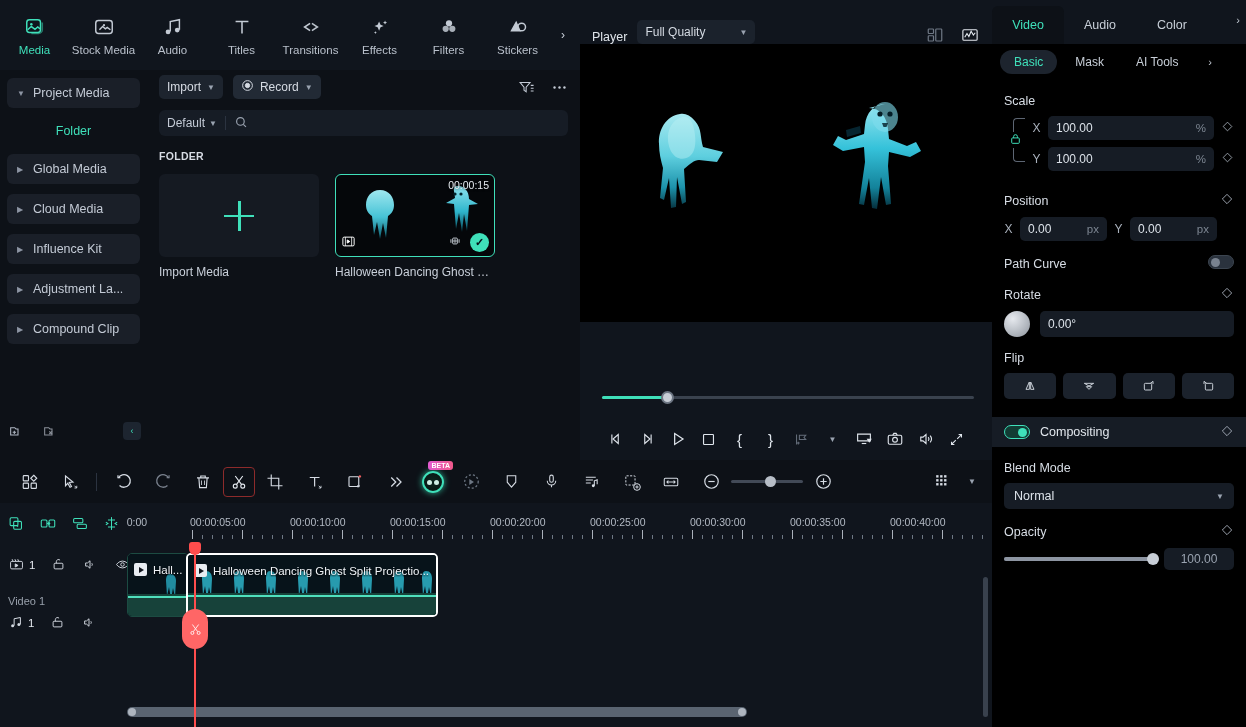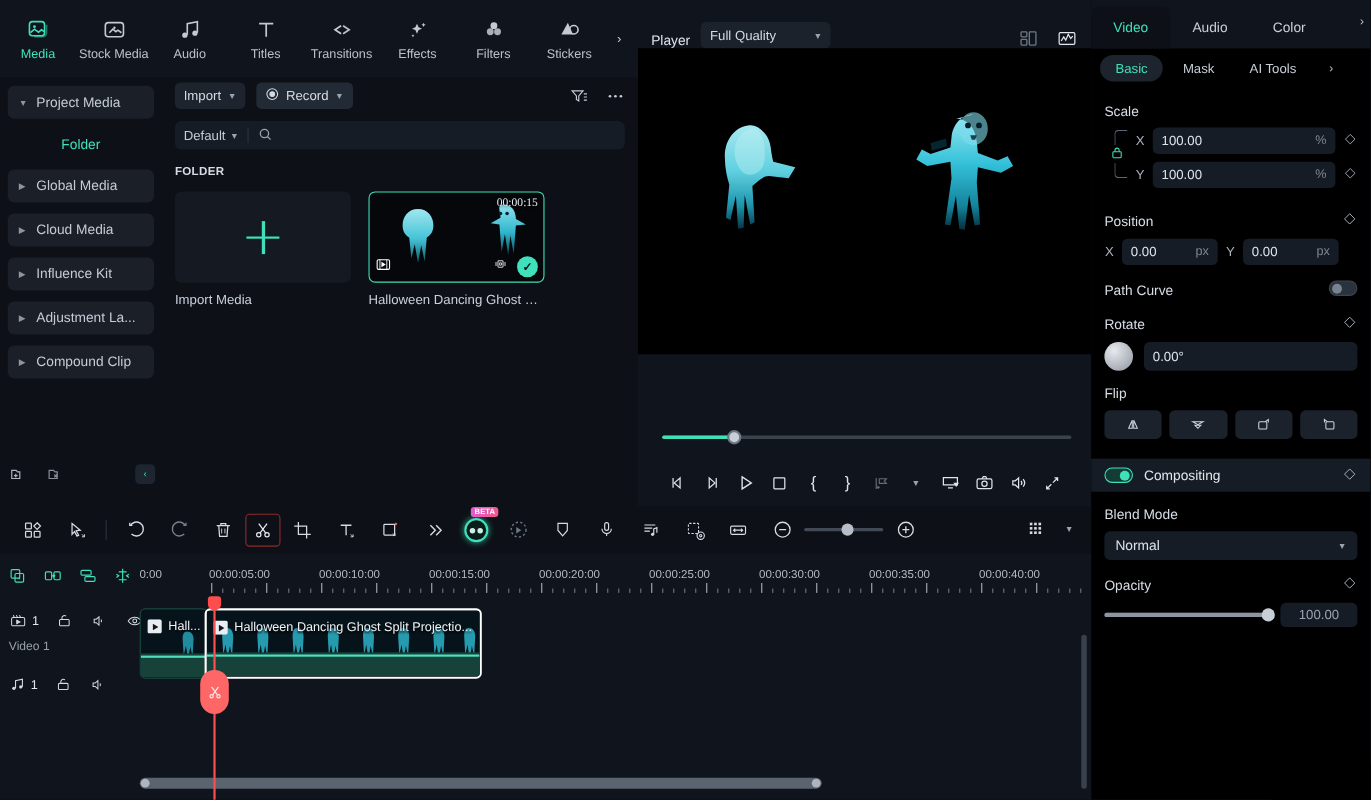--- a/index.html
+++ b/index.html
@@ -93,21 +93,21 @@
   .card .thumb {
     width:160px; height:83px; border-radius:6px; position:relative; overflow:hidden;
   }
   .card.import .thumb {
     background:#151a22; display:flex; align-items:center; justify-content:center;
   }
   .plus { width:30px; height:30px; position:relative; }
   .plus:before,.plus:after{ content:""; position:absolute; background:#3fe0ba; }
   .plus:before{ left:14px; top:0; width:2.5px; height:30px;}
   .plus:after{ top:14px; left:0; height:2.5px; width:30px;}
-  .card.media .thumb { background:#05070a; border:1.5px solid #3fe0ba;font-family:Liberation Serif, serif; }
+  .card.media .thumb { background:#05070a; border:1.5px solid #3fe0ba; }
   .card .cname {
     margin-top:8px; font-size:12px; color:#c9d0da; white-space:nowrap;
     overflow:hidden; text-overflow:ellipsis;
   }
   .dur {
     position:absolute; right:5px; top:4px; color:#e6ebf1; font-size:10.5px;
     text-shadow:0 0 3px #000;
   }
   .badge-l { position:absolute; left:5px; bottom:4px; color:#fff; }
   .badge-m { position:absolute; right:32px; bottom:5px; color:#cfd6de; }
@@ -263,21 +263,21 @@
   .rlabel { position:absolute; top:13px; font-size:10.5px; color:#b3bac4; white-space:nowrap;}
   .tick { position:absolute; bottom:4px; width:1px; background:#6d7784; }
   .tick.maj { height:9px; background:#aab1bb; }
   .tick.min { height:4px; }
 
   .tracks { position:absolute; left:0; top:40px; width:992px; height:184px; }
   .trk-row { position:relative; height:64px; }
   .trk-ctl { position:absolute; left:0; top:0; width:127px; height:64px; padding:14px 0 0 8px;}
   .trk-ctl .line1 { display:flex; align-items:center; gap:16px; color:#d4dae2;}
   .trk-ctl .line1 .n { font-size:11.5px; color:#e2e7ed; margin-left:-12px;}
-  .trk-ctl .nm { font-size:11px; color:#98a0ab; margin-top:10px; }
+  .trk-ctl .nm { font-size:11px; color:#98a0ab; margin-top:23px; }
   .trk-ctl .ic { cursor:pointer; display:flex; }
 
   .clip {
     position:absolute; top:10px; height:64px; border-radius:5px; overflow:hidden;
     background:#07131a; cursor:pointer;
   }
   .clip .ctitle {
     position:absolute; left:6px; top:9px; right:6px; display:flex; align-items:center; gap:6px;
     font-size:11.5px; color:#f0f4f8; white-space:nowrap; overflow:hidden; text-overflow:ellipsis;
     text-shadow:0 1px 2px #000; z-index:3;

